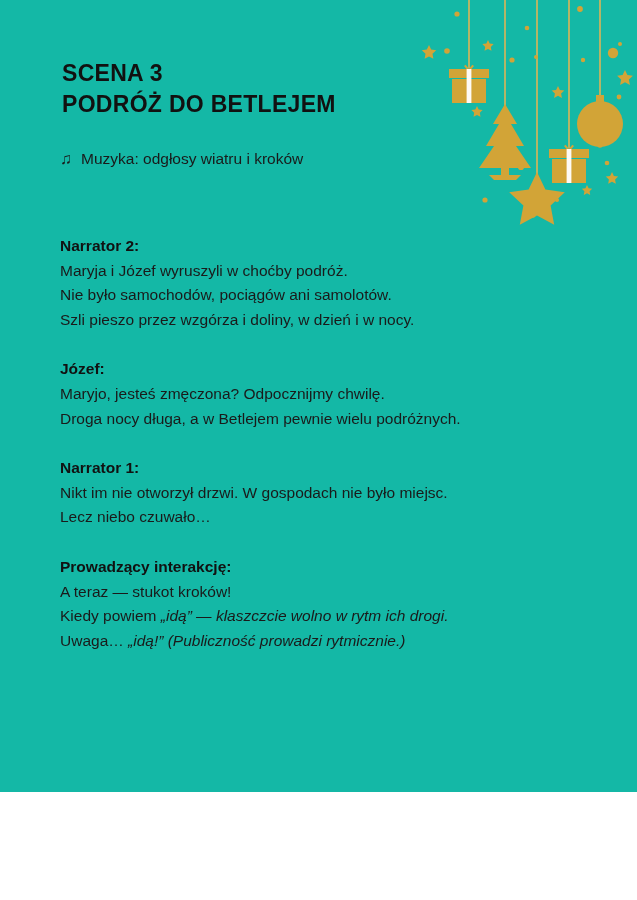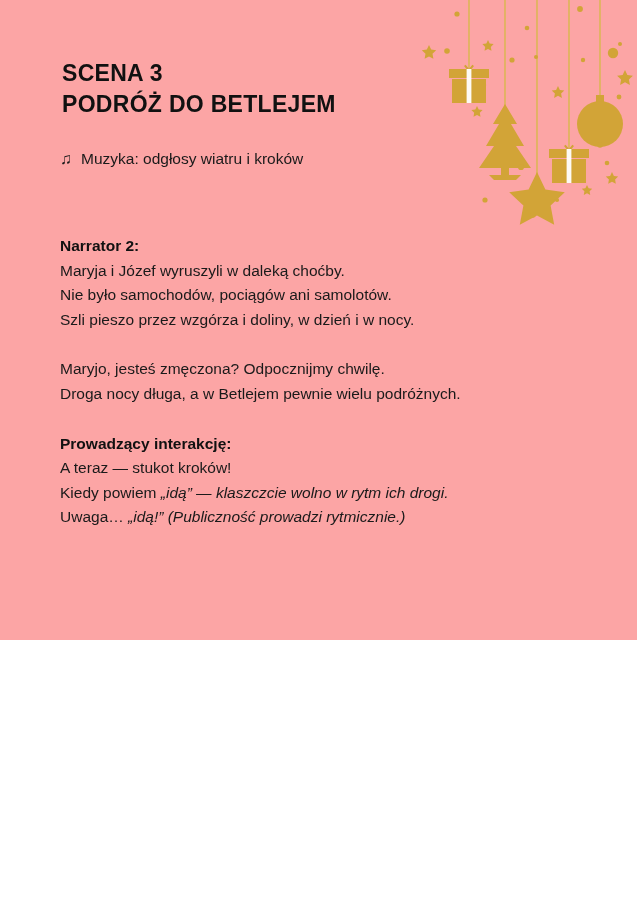--- a/index.html
+++ b/index.html
@@ -12,22 +12,22 @@
     background: #ffffff;
     font-family: "Liberation Sans", sans-serif;
     color: #1a1a1a;
     overflow: hidden;
     position: relative;
   }
 
   .page {
     position: relative;
     width: 637px;
-    height: 640px;
-    background: #fca5a5;
+    height: 792px;
+    background: #14b8a6;
     box-sizing: border-box;
   }
 
   
   .decor {
     position: absolute;
     top: 0;
     right: 0;
     width: 220px;
     height: 225px;
@@ -190,27 +190,33 @@
   </div>
 
   <div class="music-line">
     <span class="music-note">♫</span>
     <span>Muzyka: odgłosy wiatru i kroków</span>
   </div>
 
   <div class="script">
       <div class="block">
         <div class="speaker">Narrator 2:</div>
-        <div class="line"><span>Maryja i Józef wyruszyli w daleką choćby.</span></div>
+        <div class="line"><span>Maryja i Józef wyruszyli w choćby podróż.</span></div>
         <div class="line"><span>Nie było samochodów, pociągów ani samolotów.</span></div>
         <div class="line"><span>Szli pieszo przez wzgórza i doliny, w dzień i w nocy.</span></div>
       </div>
       <div class="block">
+        <div class="speaker">Józef:</div>
         <div class="line"><span>Maryjo, jesteś zmęczona? Odpocznijmy chwilę.</span></div>
         <div class="line"><span>Droga nocy długa, a w Betlejem pewnie wielu podróżnych.</span></div>
+      </div>
+      <div class="block">
+        <div class="speaker">Narrator 1:</div>
+        <div class="line"><span>Nikt im nie otworzył drzwi. W gospodach nie było miejsc.</span></div>
+        <div class="line"><span>Lecz niebo czuwało…</span></div>
       </div>
       <div class="block">
         <div class="speaker">Prowadzący interakcję:</div>
         <div class="line"><span>A teraz — stukot kroków!</span></div>
         <div class="line"><span>Kiedy powiem </span><span class="it">„idą” — klaszczcie wolno w rytm ich drogi.</span></div>
         <div class="line"><span>Uwaga… </span><span class="it">„idą!” (Publiczność prowadzi rytmicznie.)</span></div>
       </div>
     </div>
 
 </div>

